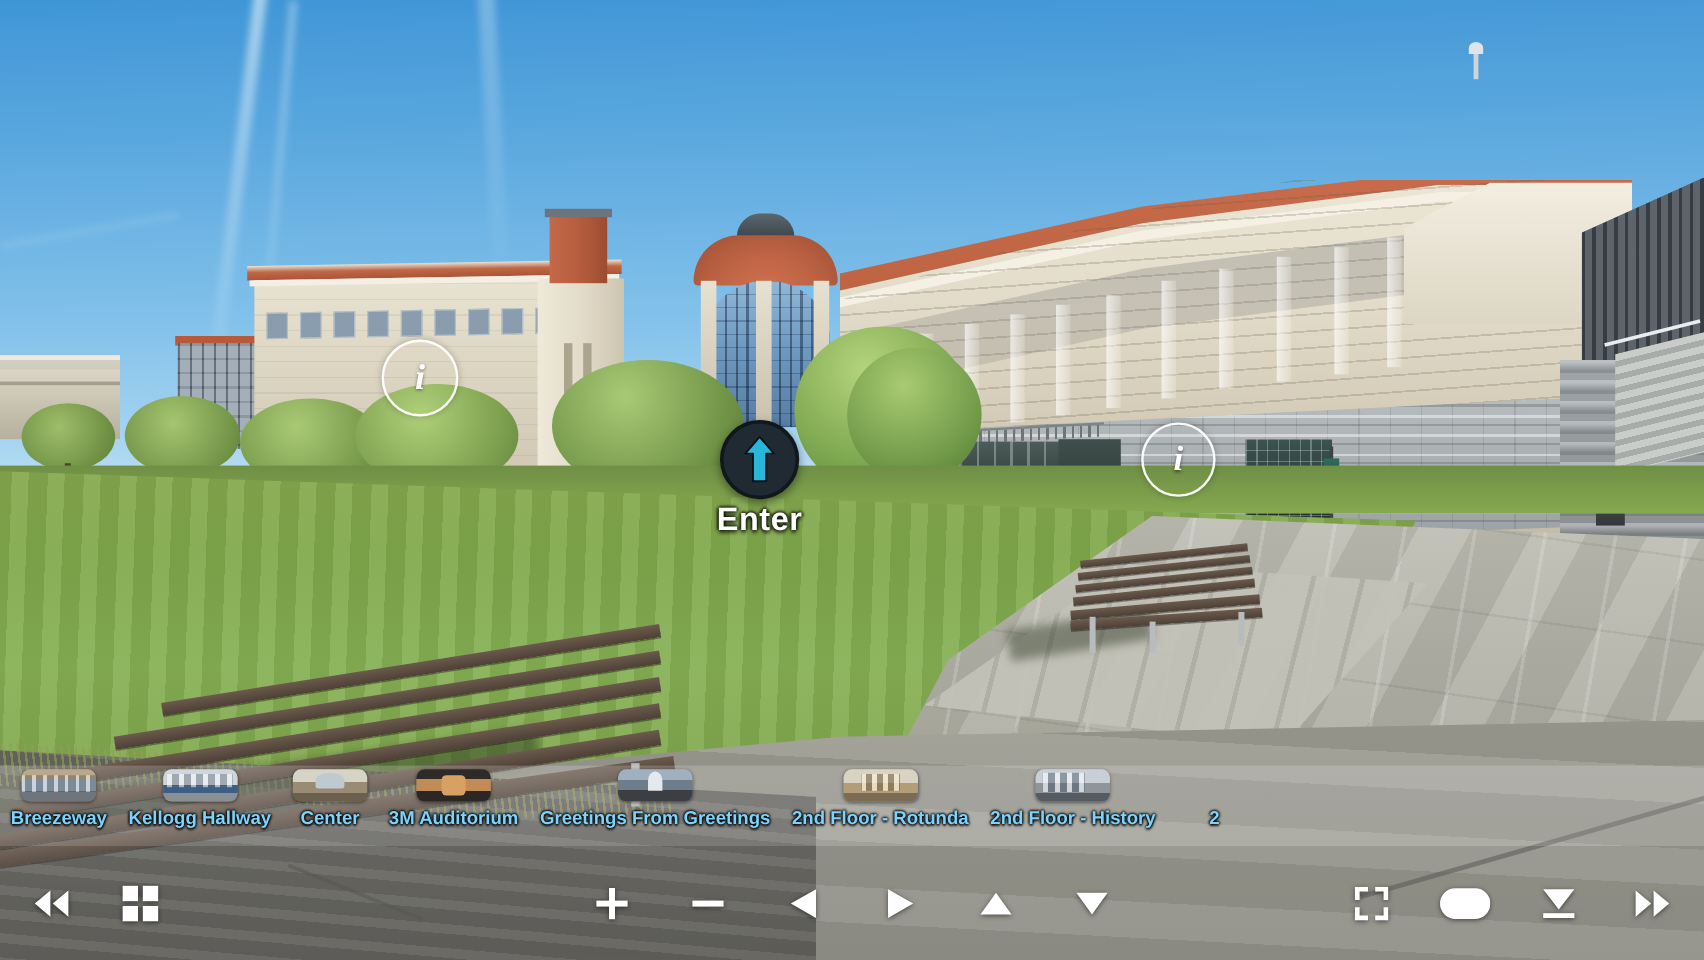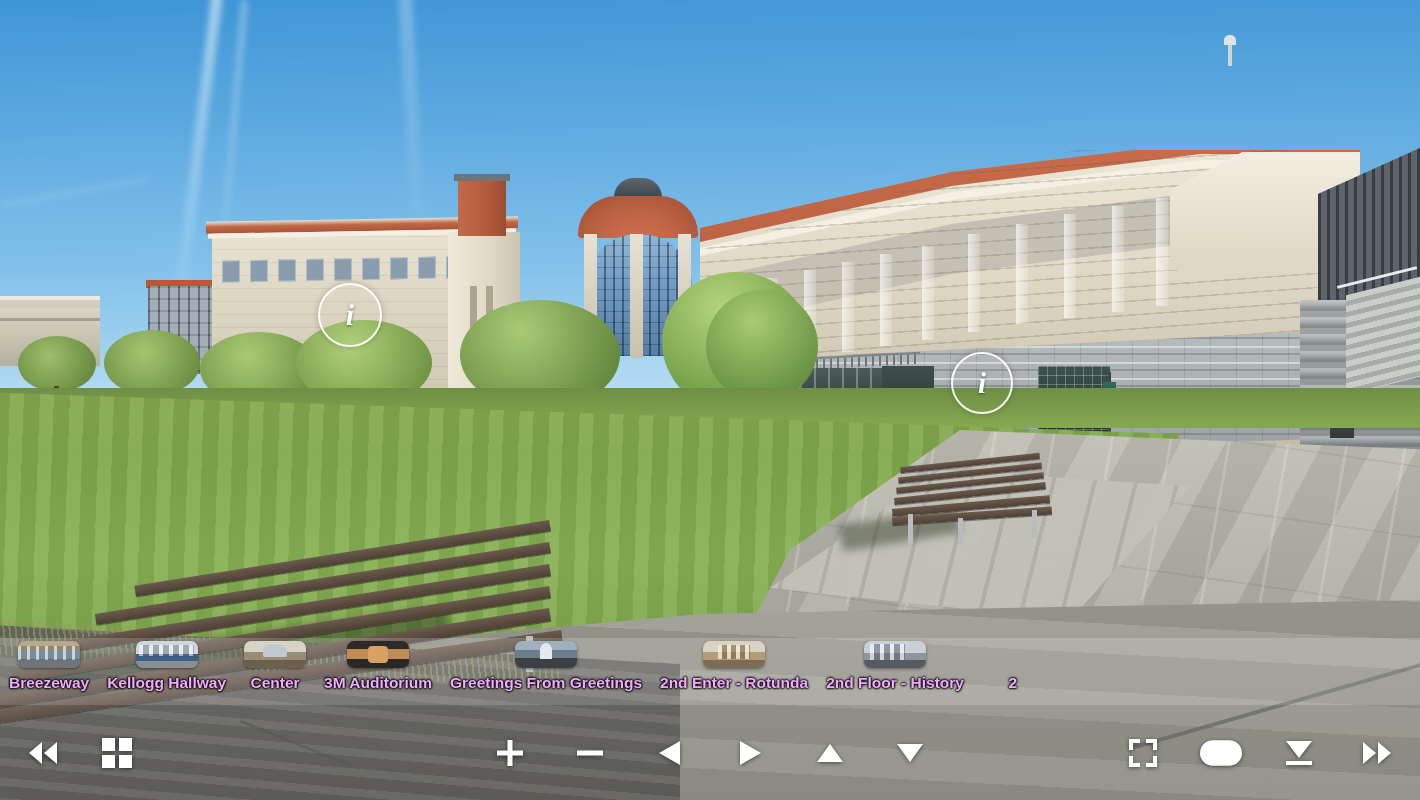--- a/index.html
+++ b/index.html
@@ -388,21 +388,21 @@
   }
   .thumb-img{
     width:62px; height:27px; border-radius:7px;
     box-shadow:0 1px 3px rgba(0,0,0,.45);
     overflow:hidden;
     position:relative;
   }
   .thumb-label{
     margin-top:7px;
     font-size:15.5px; font-weight:bold;
-    color:#f0abfc;
+    color:#7dd3fc;
     text-shadow: -1px 0 2px rgba(0,0,0,.8), 1px 0 2px rgba(0,0,0,.8),
                  0 -1px 2px rgba(0,0,0,.8), 0 1px 2px rgba(0,0,0,.85);
     line-height:1;
   }
   .thumb-item.active .thumb-label{ color: var(--accent, #FFC400); }
 
   
   .tp-outdoor{ background: linear-gradient(to bottom,#59a8df 0 38%, #8fae6a 38% 62%, #b3b1a4 62% 100%); }
   .tp-outdoor::after{
     content:""; position:absolute; left:16%; top:30%; width:42%; height:34%;
@@ -599,20 +599,28 @@
   </div>
 
   <div class="hotspot-info" style="left:318px; top:283px; width:64px; height:64px; font-size:30px;">
     <span>i</span>
   </div>
 
   <div class="hotspot-info" style="left:951px; top:352px; width:62px; height:62px; font-size:29px;">
     <span>i</span>
   </div>
 
+  <div class="hotspot-enter" style="left:568px; top:350px; width:130px;">
+    <div class="enter-circle">
+      <svg width="28" height="40" viewBox="0 0 28 40">
+        <path d="M14 1 L26 15 L19.5 15 L19.5 38 L8.5 38 L8.5 15 L2 15 Z" fill="#29B6D8" stroke="#0d1418" stroke-width="1.6" stroke-linejoin="round"></path>
+      </svg>
+    </div>
+    <div class="enter-label">Enter</div>
+  </div>
 
   <div id="thumbstrip">
       <div class="thumb-item">
         <div class="thumb-img tp-breezeway"></div>
         <div class="thumb-label">Breezeway</div>
       </div>
       <div class="thumb-item">
         <div class="thumb-img tp-hall"></div>
         <div class="thumb-label">Kellogg Hallway</div>
       </div>
@@ -623,21 +631,21 @@
       <div class="thumb-item">
         <div class="thumb-img tp-aud"></div>
         <div class="thumb-label">3M Auditorium</div>
       </div>
       <div class="thumb-item">
         <div class="thumb-img tp-greet"></div>
         <div class="thumb-label">Greetings From Greetings</div>
       </div>
       <div class="thumb-item">
         <div class="thumb-img tp-f2rot"></div>
-        <div class="thumb-label">2nd Enter - Rotunda</div>
+        <div class="thumb-label">2nd Floor - Rotunda</div>
       </div>
       <div class="thumb-item">
         <div class="thumb-img tp-f2lib"></div>
         <div class="thumb-label">2nd Floor - History</div>
       </div>
       <div class="thumb-item">
         <div class="thumb-img tp-f2rot" style="visibility: hidden;"></div>
         <div class="thumb-label">2</div>
       </div>
     </div>

